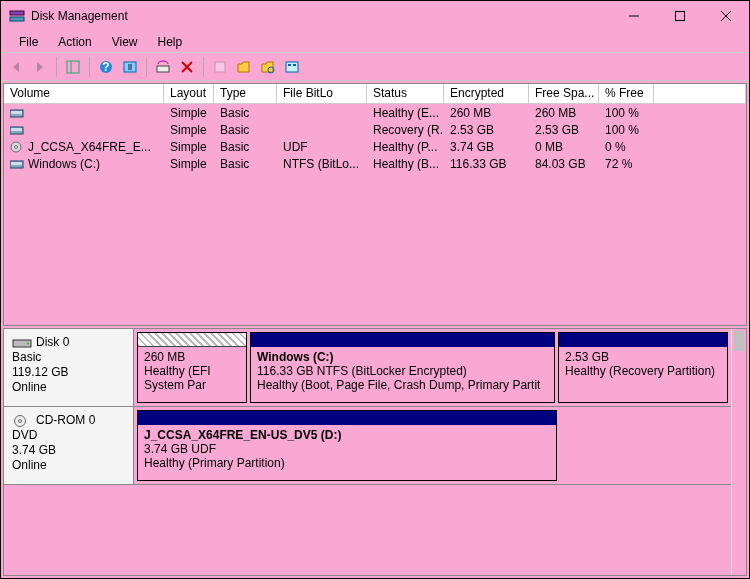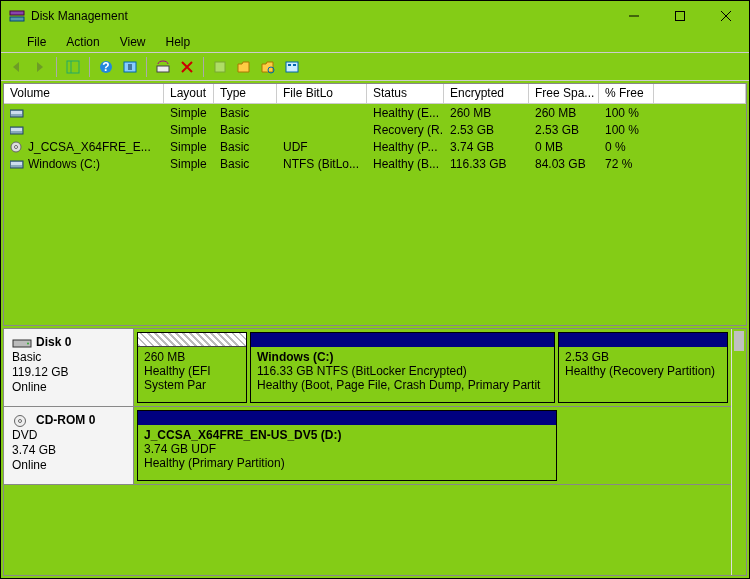--- a/index.html
+++ b/index.html
@@ -1,41 +1,41 @@
 <!DOCTYPE html>
 <html><head>
 <meta charset="utf-8">
 <style>
   * { box-sizing: border-box; font-family: "Segoe UI", Tahoma, sans-serif; font-size: 12px; }
   html,body { margin:0; padding:0; }
-  .window { width:750px; height:579px; border:1px solid #000; background:#84cc16; display:flex; flex-direction:column; }
+  .window { width:750px; height:579px; border:1px solid #000; background:#f9a8d4; display:flex; flex-direction:column; }
   .titlebar { height:30px; display:flex; align-items:center; padding:0 0 0 8px; }
   .titlebar .appicon { width:16px; height:16px; margin-right:6px; }
   .titlebar .title { flex:1; }
   .titlebtn { width:46px; height:30px; display:flex; align-items:center; justify-content:center; }
-  .menubar { height:22px; display:flex; align-items:center; padding:0 16px; border-bottom:1px solid #ccc; gap:0; }
+  .menubar { height:22px; display:flex; align-items:center; padding:0 8px; border-bottom:1px solid #ccc; gap:0; }
   .menubar .mitem { padding:2px 10px; }
   .toolbar { height:28px; display:flex; align-items:center; padding:2px 4px; border-bottom:1px solid #ccc; gap:2px; }
   .tbtn { width:22px; height:22px; display:flex; align-items:center; justify-content:center; border:1px solid transparent; }
   .tbtn.disabled svg { opacity:.35; }
   .tsep { width:1px; height:20px; background:#aaa; margin:0 3px; }
   .content { flex:1; display:flex; flex-direction:column; overflow:hidden; }
   .volpane { height:243px; border:1px solid #888; margin:2px; overflow:hidden; }
   .volhead { display:flex; background:#fff; border-bottom:1px solid #ccc; height:20px; }
   .volhead .hc { border-right:1px solid #ccc; padding:2px 6px; overflow:hidden; white-space:nowrap; position:relative; }
   .volrow { display:flex; height:17px; align-items:center; }
   .volrow .hc { padding:0 6px; overflow:hidden; white-space:nowrap; text-overflow:ellipsis; display:flex; align-items:center; gap:4px; }
   .c-vol{width:160px;} .c-lay{width:50px;} .c-type{width:63px;} .c-fs{width:90px;} .c-st{width:77px;} .c-cap{width:85px;} .c-free{width:70px;} .c-pct{width:55px;} .c-last{flex:1;}
   .graphpane { flex:1; display:flex; border:1px solid #888; margin:0 2px 2px 2px; overflow:hidden; }
   .gleft { flex:1; display:flex; flex-direction:column; }
   .gscroll { width:18px; border-left:1px solid #ddd; position:relative; }
   .gscroll .thumb{position:absolute;top:2px;left:2px;right:2px;height:20px;background:#c0c0c0;}
   .diskrow { display:flex; min-height:78px; border-bottom:1px solid #888; }
   .diskleft { width:130px; padding:6px 8px; display:flex; flex-direction:column; line-height:15px; border-right:1px solid #888; background:#f4f4f4; }
-  .diskleft .dname { font-weight:bold; display:flex; align-items:center; gap:4px; }
+  .diskleft .dname { font-weight:normal; display:flex; align-items:center; gap:4px; }
   .partstrip { flex:1; display:flex; padding:3px; gap:3px; }
   .part { display:flex; flex-direction:column; border:1px solid #000; position:relative; }
   .part .bar { height:14px; background:#000080; flex:0 0 auto; }
   .part .bar.hatched { background: repeating-linear-gradient(45deg,#bbb 0,#bbb 2px,#fff 2px,#fff 5px); border-bottom:1px solid #444;}
   .part .pbody { flex:1; padding:3px 6px; line-height:14px; overflow:hidden; }
   .part .pbody .pn { font-weight:bold; }
   .legend { height:22px; border-top:1px solid #ccc; display:flex; align-items:center; gap:14px; padding:0 6px; }
   .legend .sw { width:10px; height:10px; border:1px solid #000; display:inline-block; margin-right:4px; }
   .legend .sw.blk{background:#000;}
   .legend .sw.nav{background:#000080;}

